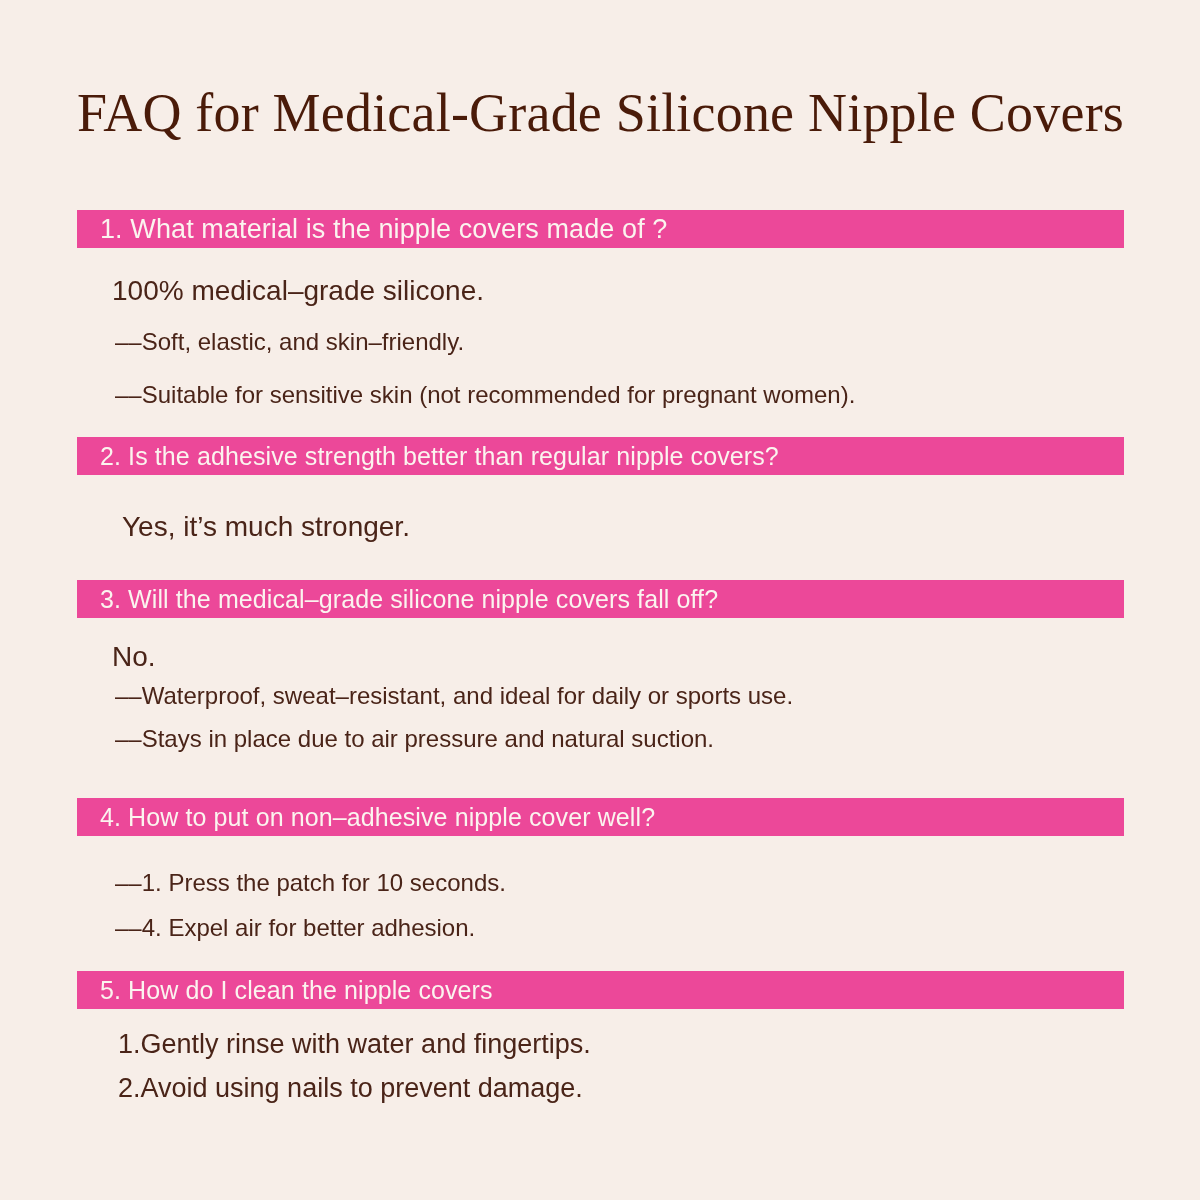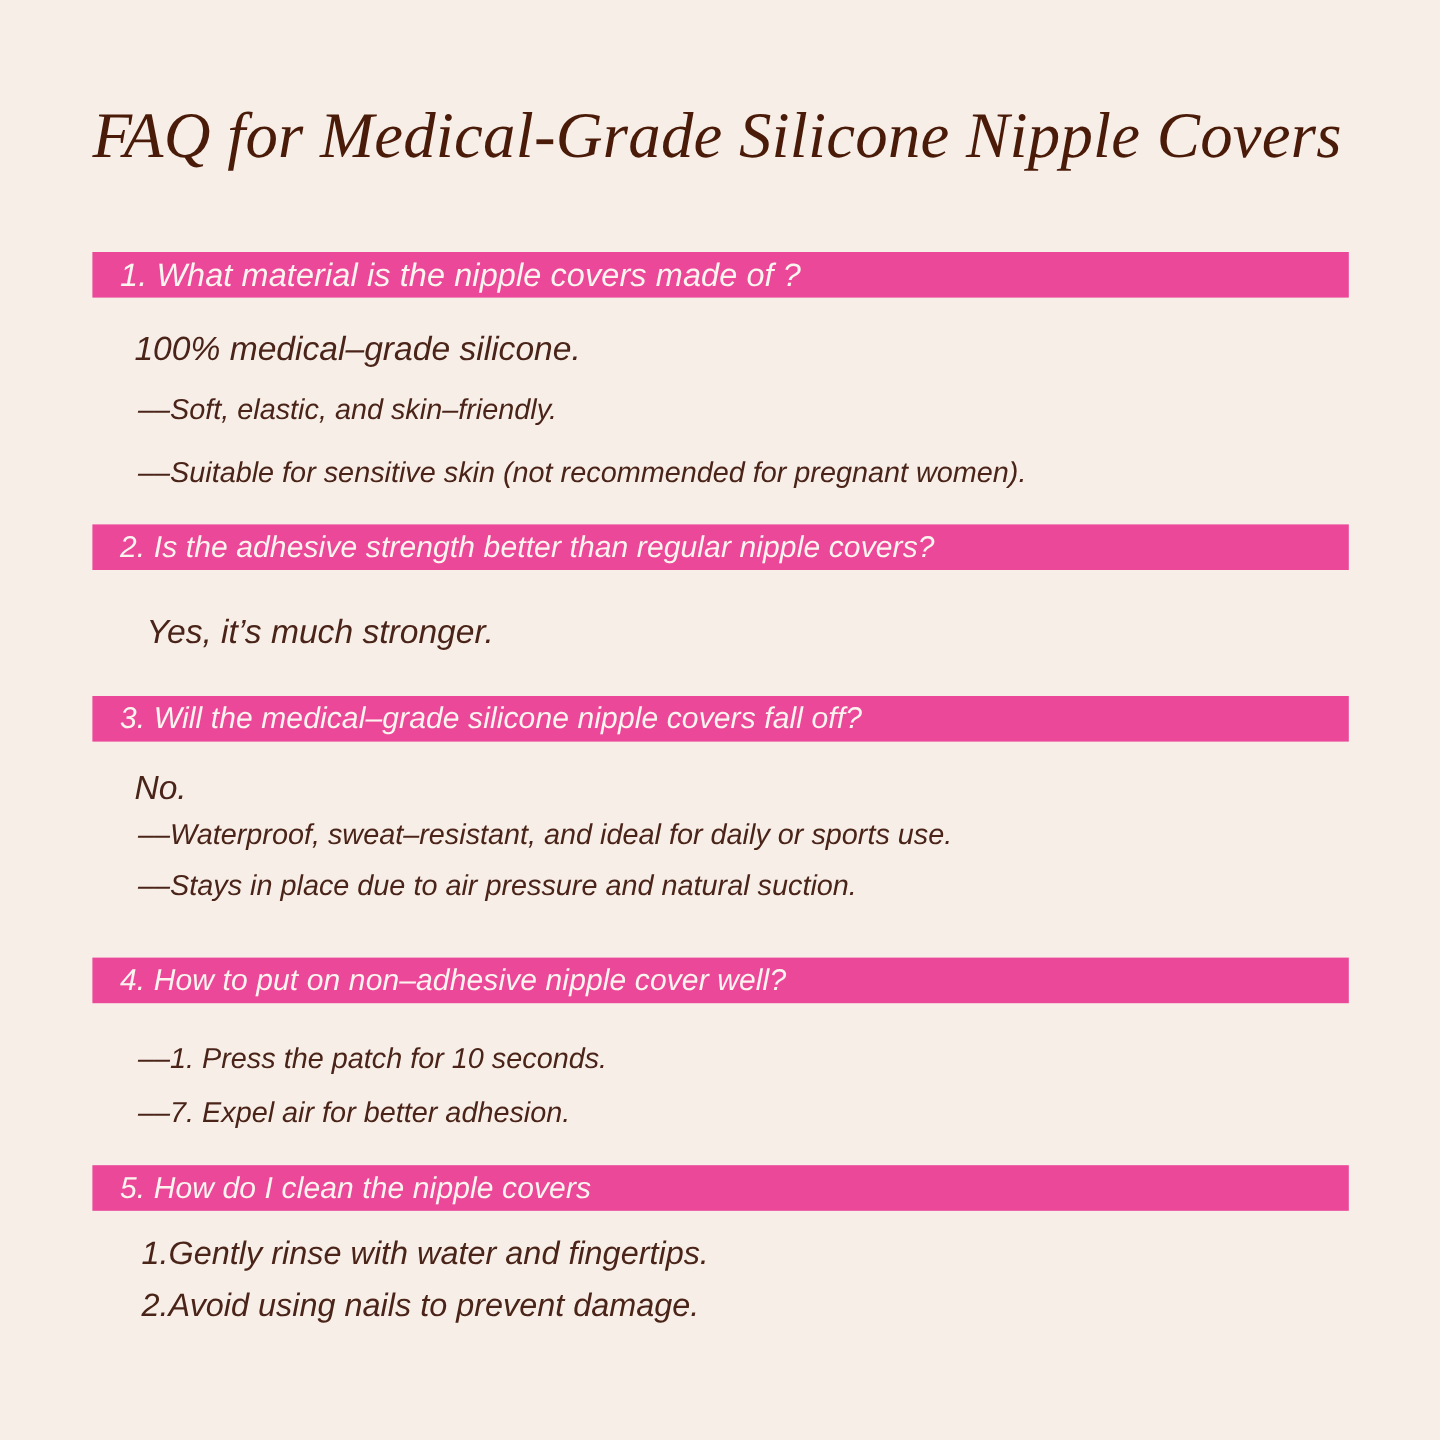--- a/index.html
+++ b/index.html
@@ -11,21 +11,20 @@
     height: 1200px;
     background: #f7eee8;
     font-family: "Liberation Sans", sans-serif;
     overflow: hidden;
   }
   .page {
     position: relative;
     width: 1200px;
     height: 1200px;
     background: #f7eee8;
-    font-style: italic;
   }
   .title {
     position: absolute;
     left: 77px;
     top: 82px;
     width: 1047px;
     font-family: "Liberation Serif", serif;
     font-size: 54px;
     line-height: 62px;
     color: #4a1b09;
@@ -106,21 +105,21 @@
       <div class="qbar" style="top: 580px;">
         <span class="qtext">3. Will the medical–grade silicone nipple covers fall off?</span>
       </div>
       <div class="ans lead" style="top: 641px;">No.</div>
       <div class="ans sub" style="top: 681px;">––Waterproof, sweat–resistant, and ideal for daily or sports use.</div>
       <div class="ans sub" style="top: 724px;">––Stays in place due to air pressure and natural suction.</div>
       <div class="qbar" style="top: 798px;">
         <span class="qtext">4. How to put on non–adhesive nipple cover well?</span>
       </div>
       <div class="ans sub" style="top: 868px;">––1. Press the patch for 10 seconds.</div>
-      <div class="ans sub" style="top: 913px;">––7. Expel air for better adhesion.</div>
+      <div class="ans sub" style="top: 913px;">––4. Expel air for better adhesion.</div>
       <div class="qbar" style="top: 971px;">
         <span class="qtext">5. How do I clean the nipple covers</span>
       </div>
       <div class="ans num" style="top: 1030px;">1.Gently rinse with water and fingertips.</div>
       <div class="ans num" style="top: 1074px;">2.Avoid using nails to prevent damage.</div>
     </div>
 
 </div>
 
 </body></html>

